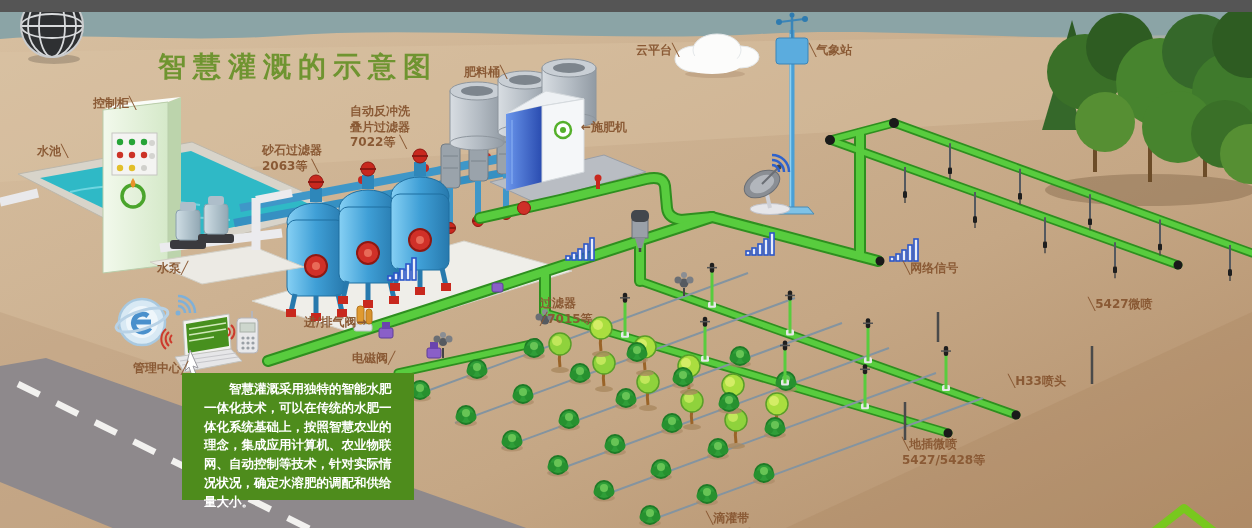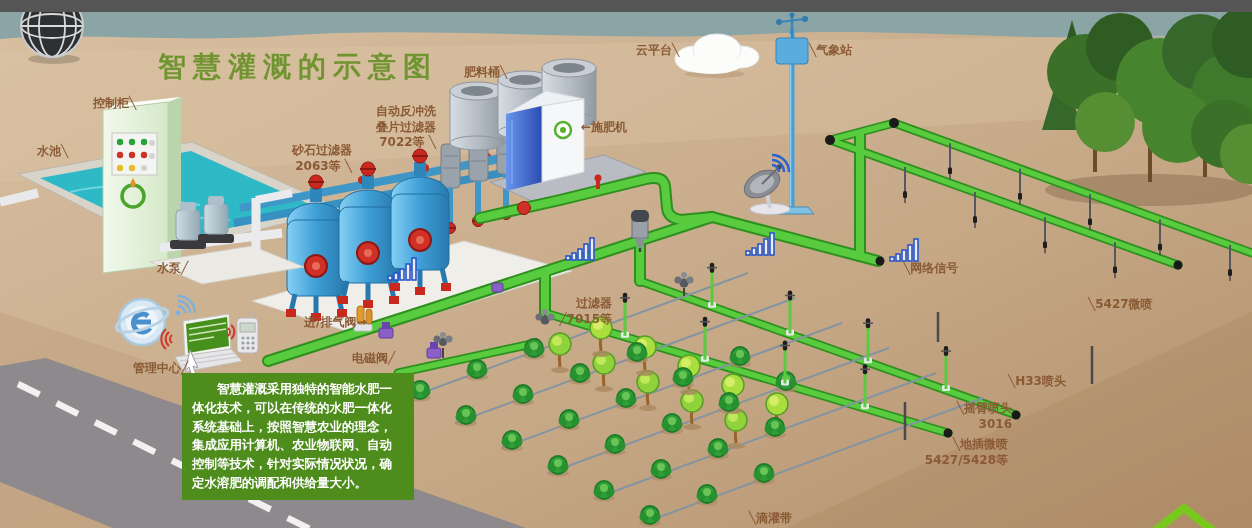--- a/index.html
+++ b/index.html
@@ -7,28 +7,28 @@
     position:relative;width:1252px;height:528px;overflow:hidden;
     background:linear-gradient(155deg,#d7bfa0 0%,#cdb292 35%,#c5a785 62%,#b18d69 100%);
     font-family:"DejaVu Sans",sans-serif;
     margin-top:12px;
   }
   #scene{position:absolute;left:0;top:0;}
   .lbl{
     position:absolute;color:#8a5a35;font:bold 12px/1.3 "DejaVu Sans",sans-serif;
     white-space:pre-line;letter-spacing:0;
   }
-  .lbl.c{text-align:right;}
+  .lbl.c{text-align:left;}
   #title{
     position:absolute;left:158px;top:40px;color:#6f9430;
     font:bold 28px/1.1 "DejaVu Sans",sans-serif;letter-spacing:7px;white-space:nowrap;
   }
   #infobox{
     position:absolute;left:182px;top:361px;width:232px;height:127px;box-sizing:border-box;
-    background:#4e8c1c;color:#ffffff;padding:7px 10px;
+    background:#4e8c1c;color:#ffffff;padding:7px 22px;
     font:bold 12.5px/1.5 "DejaVu Sans",sans-serif;text-indent:2em;
   }
 </style>
 </head>
 <body>
 
 <div id="stage">
 
 <svg id="scene" width="1252" height="528" viewBox="0 0 1252 528">
   <defs>
@@ -685,20 +685,18 @@
 <div class="lbl" style="left:636px;top:31px">云平台╲</div>
 <div class="lbl" style="left:809px;top:31px">╲气象站</div>
 <div class="lbl c" style="left:540px;top:284px;width:72px">过滤器
 ╱7015等</div>
 <div class="lbl" style="left:304px;top:303px">进/排气阀→</div>
 <div class="lbl" style="left:352px;top:339px">电磁阀╱</div>
 <div class="lbl" style="left:133px;top:349px">管理中心╱</div>
 <div class="lbl" style="left:903px;top:249px">╲网络信号</div>
 <div class="lbl" style="left:1088px;top:285px">╲5427微喷</div>
 <div class="lbl" style="left:1008px;top:362px">╲H33喷头</div>
-<div class="lbl c" style="left:926px;top:389px;width:86px">╲摇臂喷头
-3016</div>
 <div class="lbl c" style="left:902px;top:425px;width:106px">╲地插微喷
 5427/5428等</div>
 <div class="lbl c" style="left:706px;top:499px;width:86px">╲滴灌带
 1700系列</div>
 
 </div>
 
 </body></html>

